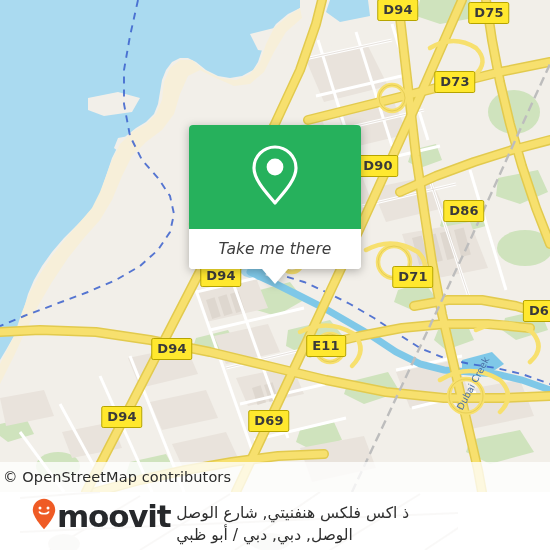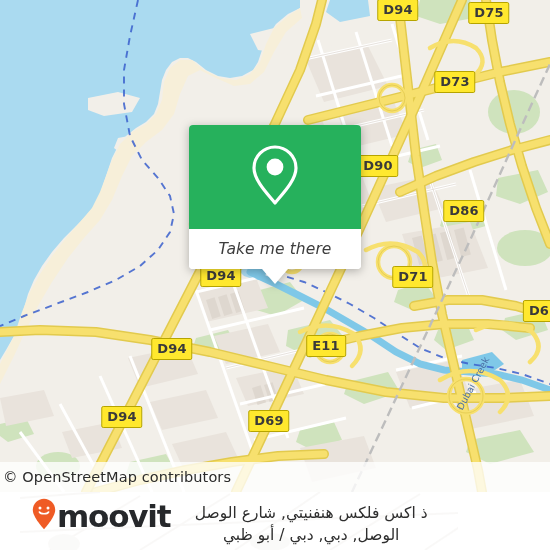--- a/index.html
+++ b/index.html
@@ -132,21 +132,21 @@
     color: #26282b;
     letter-spacing: -1.2px;
     margin-left: 1px;
     line-height: 1;
   }
   .place-label {
     position: relative;
     z-index: 2;
     flex: 1 1 auto;
     direction: rtl;
-    text-align: center;
+    text-align: left;
     padding-right: 12px;
     padding-left: 6px;
     font-size: 15.5px;
     color: #2e2e2e;
     line-height: 1.45;
     margin-top: 4px;
   }
 </style>
 </head>
 <body>

